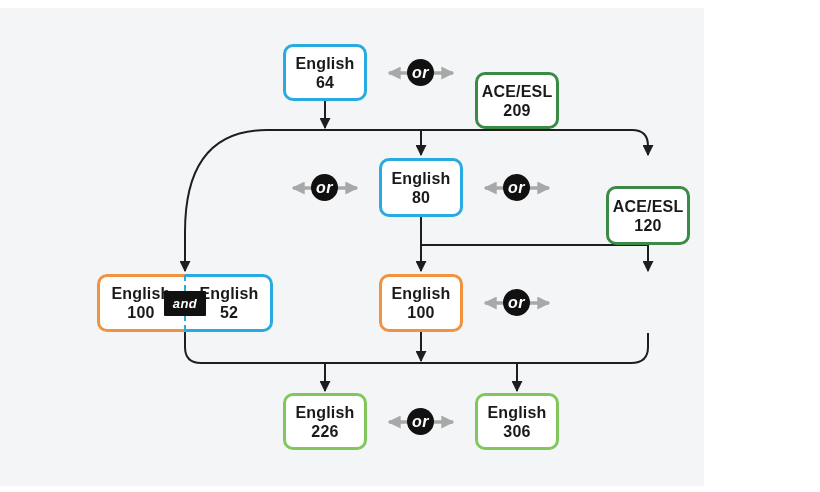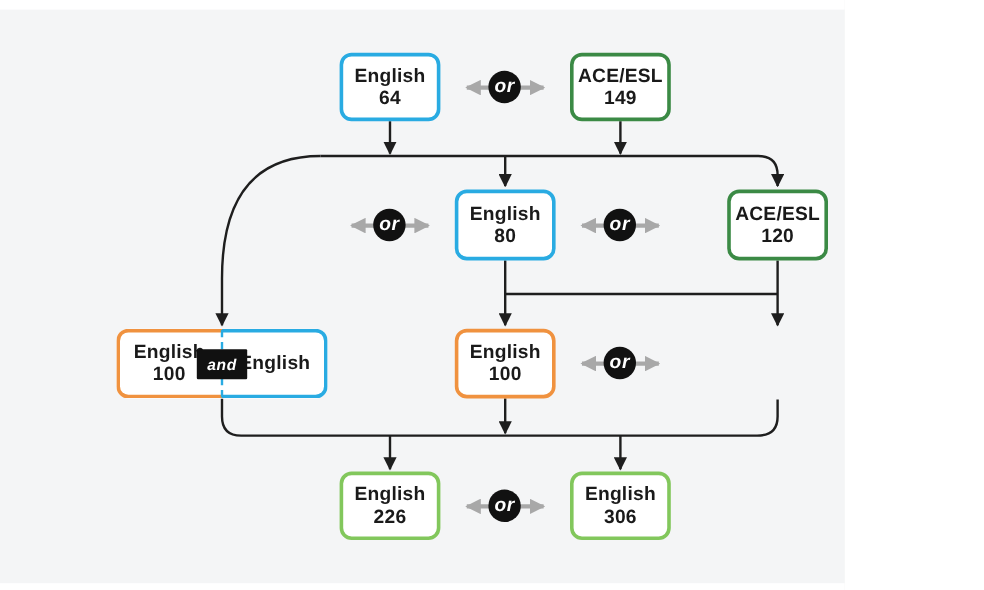--- a/index.html
+++ b/index.html
@@ -20,21 +20,21 @@
   .mkg{fill:var(--gray-arrow,#a8a8a8);}
   .node{
     position:absolute;box-sizing:border-box;
     background:var(--node-fill,#fff);
     border-radius:10px;border:3px solid #000;
     display:flex;flex-direction:column;align-items:center;justify-content:center;
     font-weight:bold;font-size:16px;line-height:19px;letter-spacing:.2px;
     color:var(--node-text,#1a1a1a);text-align:center;
   }
   .node.cyan{border-color:var(--cyan,#29abe2);}
-  .node.green{border-color:var(--green,#3b8a45);}
+  .node.green{border-color:var(--green,#3b8a45);margin-top:28px;}
   .node.orange{border-color:var(--orange,#f0923f);}
   .node.lgreen{border-color:var(--light-green,#82c75c);}
   .split-node{
     position:absolute;box-sizing:border-box;background:var(--node-fill,#fff);
     border-radius:10px;
     font-weight:bold;font-size:16px;line-height:19px;letter-spacing:.2px;
     color:var(--node-text,#1a1a1a);text-align:center;
   }
   .half{position:absolute;top:0;bottom:0;width:50%;box-sizing:border-box;}
   .half.l{left:0;border:3px solid var(--orange,#f0923f);border-right:none;border-radius:10px 0 0 10px;}
@@ -99,21 +99,21 @@
     <path class="lng" d="M485 303 H549" marker-start="url(#ag)" marker-end="url(#ag)"></path>
     <path class="lng" d="M389 422 H453" marker-start="url(#ag)" marker-end="url(#ag)"></path>
   </svg>
 
   <div class="node cyan" style="left:283px;top:44px;width:84px;height:57px;">
     <div>English</div>
     <div>64</div>
   </div>
   <div class="node green" style="left:475px;top:44px;width:84px;height:57px;">
     <div>ACE/ESL</div>
-    <div>149</div>
+    <div>209</div>
   </div>
 
   <div class="node cyan" style="left:379px;top:158px;width:84px;height:59px;">
     <div>English</div>
     <div>80</div>
   </div>
   <div class="node green" style="left:606px;top:158px;width:84px;height:59px;">
     <div>ACE/ESL</div>
     <div>120</div>
   </div>
@@ -121,20 +121,21 @@
   <div class="split-node" style="left:97px;top:274px;width:176px;height:58px;">
     <div class="half l"></div>
     <div class="half r-cyan"></div>
     <div class="dashed-divider"></div>
     <div class="half-text l">
       <div>English</div>
       <div>100</div>
     </div>
     <div class="half-text r">
       <div>English</div>
+      <div>52</div>
     </div>
   </div>
   <div class="and-badge">
     <span>and</span>
   </div>
 
   <div class="node orange" style="left:379px;top:274px;width:84px;height:58px;">
     <div>English</div>
     <div>100</div>
   </div>

